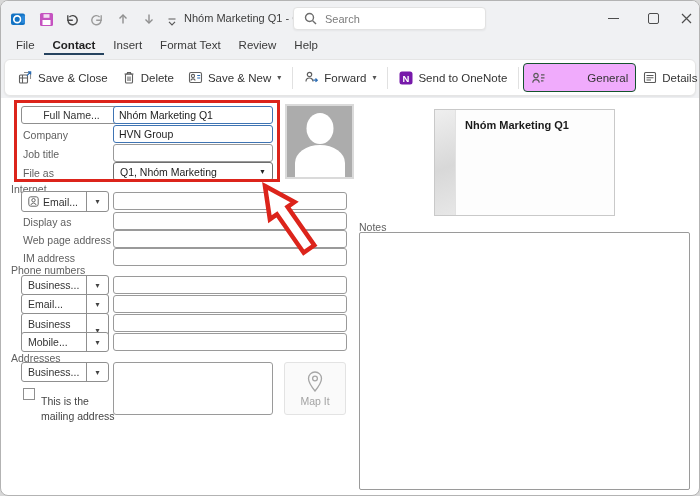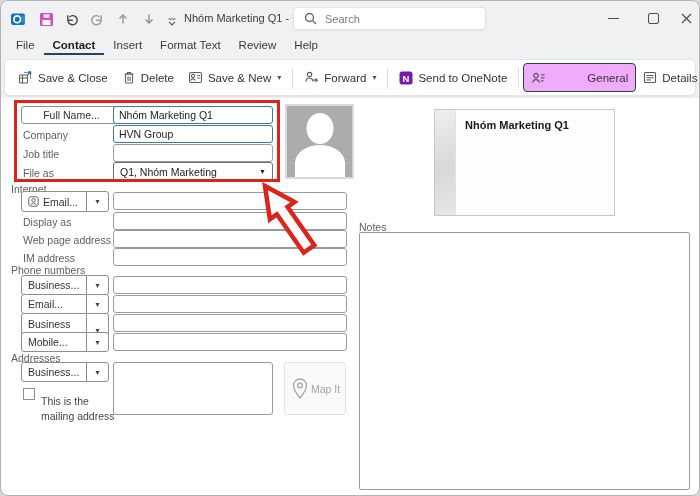--- a/index.html
+++ b/index.html
@@ -50,21 +50,21 @@
   .photo{position:absolute;left:284px;top:103px;width:69px;height:75px;background:#acacac;border:2px solid #dadada;box-sizing:border-box;overflow:hidden;}
   .photo .head{position:absolute;left:50%;top:7px;transform:translateX(-50%);width:27px;height:31px;background:#fff;border-radius:50%;}
   .photo .torso{position:absolute;left:50%;bottom:-4px;transform:translateX(-50%);width:50px;height:36px;background:#fff;border-radius:50% 50% 0 0;}
   
   .bcard{position:absolute;left:433px;top:108px;width:181px;height:107px;background:#fdfdfd;border:1px solid #c9c9c9;box-sizing:border-box;}
   .bcard .strip{position:absolute;left:0;top:0;bottom:0;width:20px;background:linear-gradient(160deg,#efefef 0%,#d8d8d8 55%,#e7e7e7 100%);border-right:1px solid #e2e2e2;}
   .bcard .bname{position:absolute;left:30px;top:9px;font-size:11px;font-weight:700;color:#1a1a1a;white-space:nowrap;}
   
   .addrarea{position:absolute;left:112px;top:361px;width:160px;height:53px;background:#fff;border:1px solid #9a9a9a;border-radius:3px;box-sizing:border-box;}
   .mapit{position:absolute;left:283px;top:361px;width:62px;height:53px;background:#fafafa;border:1px solid #e3e3e3;border-radius:3px;
-    box-sizing:border-box;display:flex;align-items:center;justify-content:center;gap:1px;}
+    box-sizing:border-box;display:flex;flex-direction:column;align-items:center;justify-content:center;gap:1px;}
   .mapit span{font-size:10.5px;color:#a3a3a3;}
   .checkbox{position:absolute;left:22px;top:387px;width:12px;height:12px;background:#fff;border:1px solid #8f8f8f;box-sizing:border-box;}
   .cblabel{position:absolute;left:40px;top:393px;width:76px;font-size:10.5px;color:#454545;line-height:15px;}
   
   .notesarea{position:absolute;left:358px;top:231px;width:331px;height:258px;background:#fff;border:1px solid #9a9a9a;border-radius:2px;box-sizing:border-box;}
   
   .redbox{position:absolute;left:13px;top:99px;width:266px;height:82px;border:3px solid #dc241b;box-sizing:border-box;z-index:40;pointer-events:none;}
   .redarrow{position:absolute;left:252px;top:176px;z-index:41;pointer-events:none;}
   .ic{display:inline-flex;align-items:center;justify-content:center;}
 </style>

